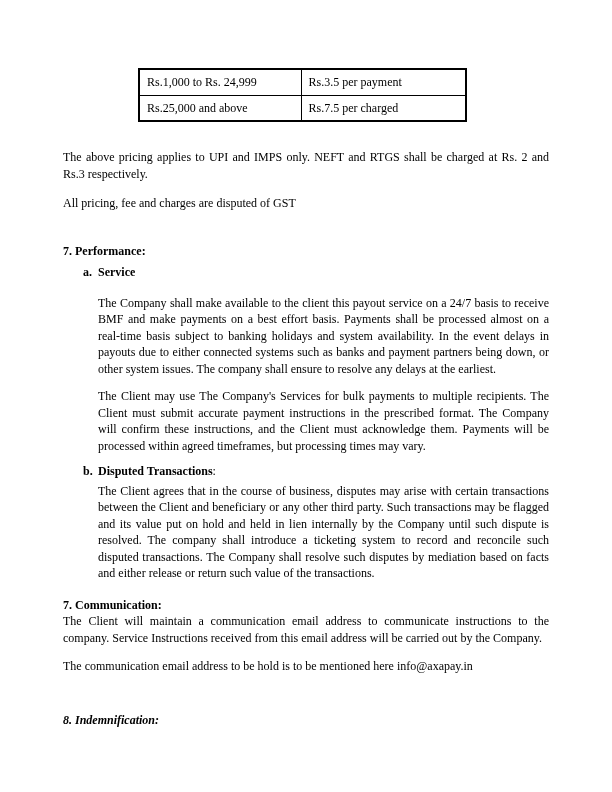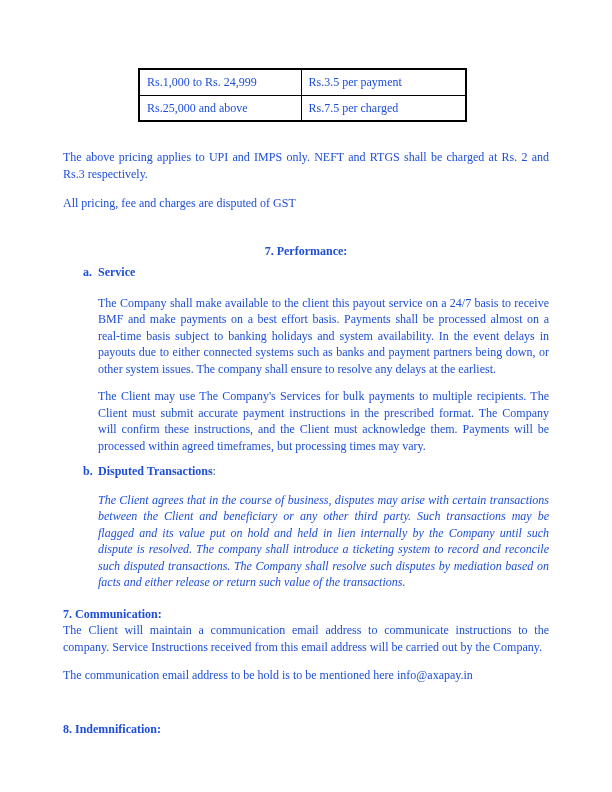--- a/index.html
+++ b/index.html
@@ -1,21 +1,21 @@
 <!DOCTYPE html>
 <html><head>
 <meta charset="utf-8">
 <style>
   * { margin: 0; padding: 0; box-sizing: border-box; }
   html, body { background: #ffffff; }
   .page {
     width: 612px;
     height: 792px;
     background: #ffffff;
-    color: #1d4ed8;
+    color: #000000;
     font-family: "Liberation Serif", serif;
     font-size: 12px;
     line-height: 16.5px;
     padding: 68px 63px 0 63px;
     overflow: hidden;
     position: relative;
   }
   
   table.pricing-table {
     border-collapse: collapse;
@@ -39,43 +39,43 @@
 
   p { margin: 0; }
   .justify { text-align: justify; }
 
   .note-upi    { margin-top: 27px; }
   .note-gst    { margin-top: 13px; }
 
   .section-heading {
     font-weight: bold;
   }
-  .h-performance    { margin-top: 31px; text-align: center; }
+  .h-performance    { margin-top: 31px; }
   .h-communication  { margin-top: 15px; }
-  .h-indemnification{ margin-top: 37px; }
+  .h-indemnification{ margin-top: 37px; font-style: italic; }
 
   .list-item {
     display: flex;
     margin-left: 20px;
     font-weight: bold;
   }
   .list-item .marker {
     width: 15px;
     flex: 0 0 15px;
   }
   .list-item .colon { font-weight: normal; }
   .li-service  { margin-top: 5px; }
   .li-disputed { margin-top: 9px; }
 
   .sub-para {
     margin-left: 35px;
   }
   .sp-1 { margin-top: 14px; }
   .sp-2 { margin-top: 11px; }
-  .sp-3 { margin-top: 12px; font-style: italic; }
+  .sp-3 { margin-top: 3px; }
 
   .comm-para  { margin-top: 0; }
   .email-line { margin-top: 12px; }
   .email-line b { font-weight: normal; }
 </style>
 </head>
 <body>
 
 <div class="page">
 

